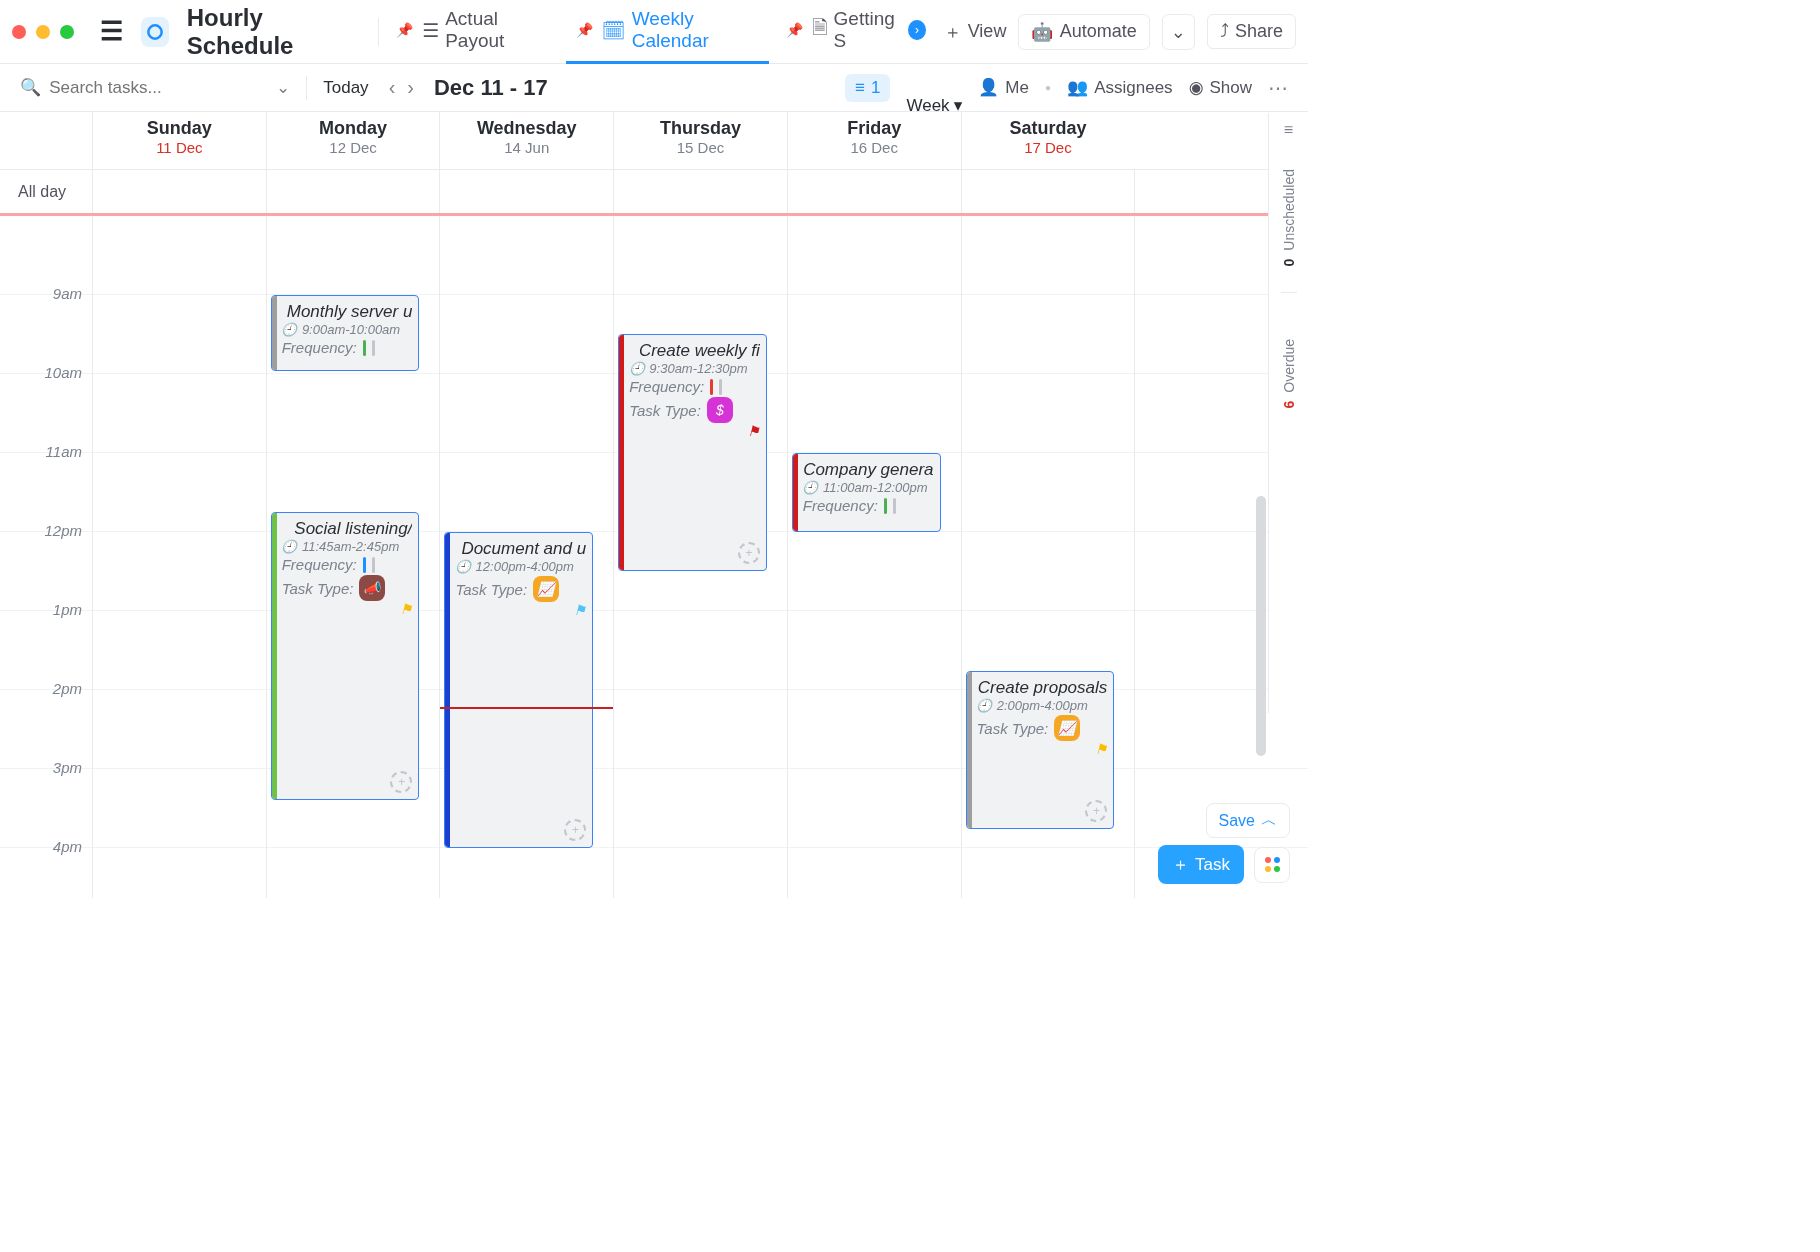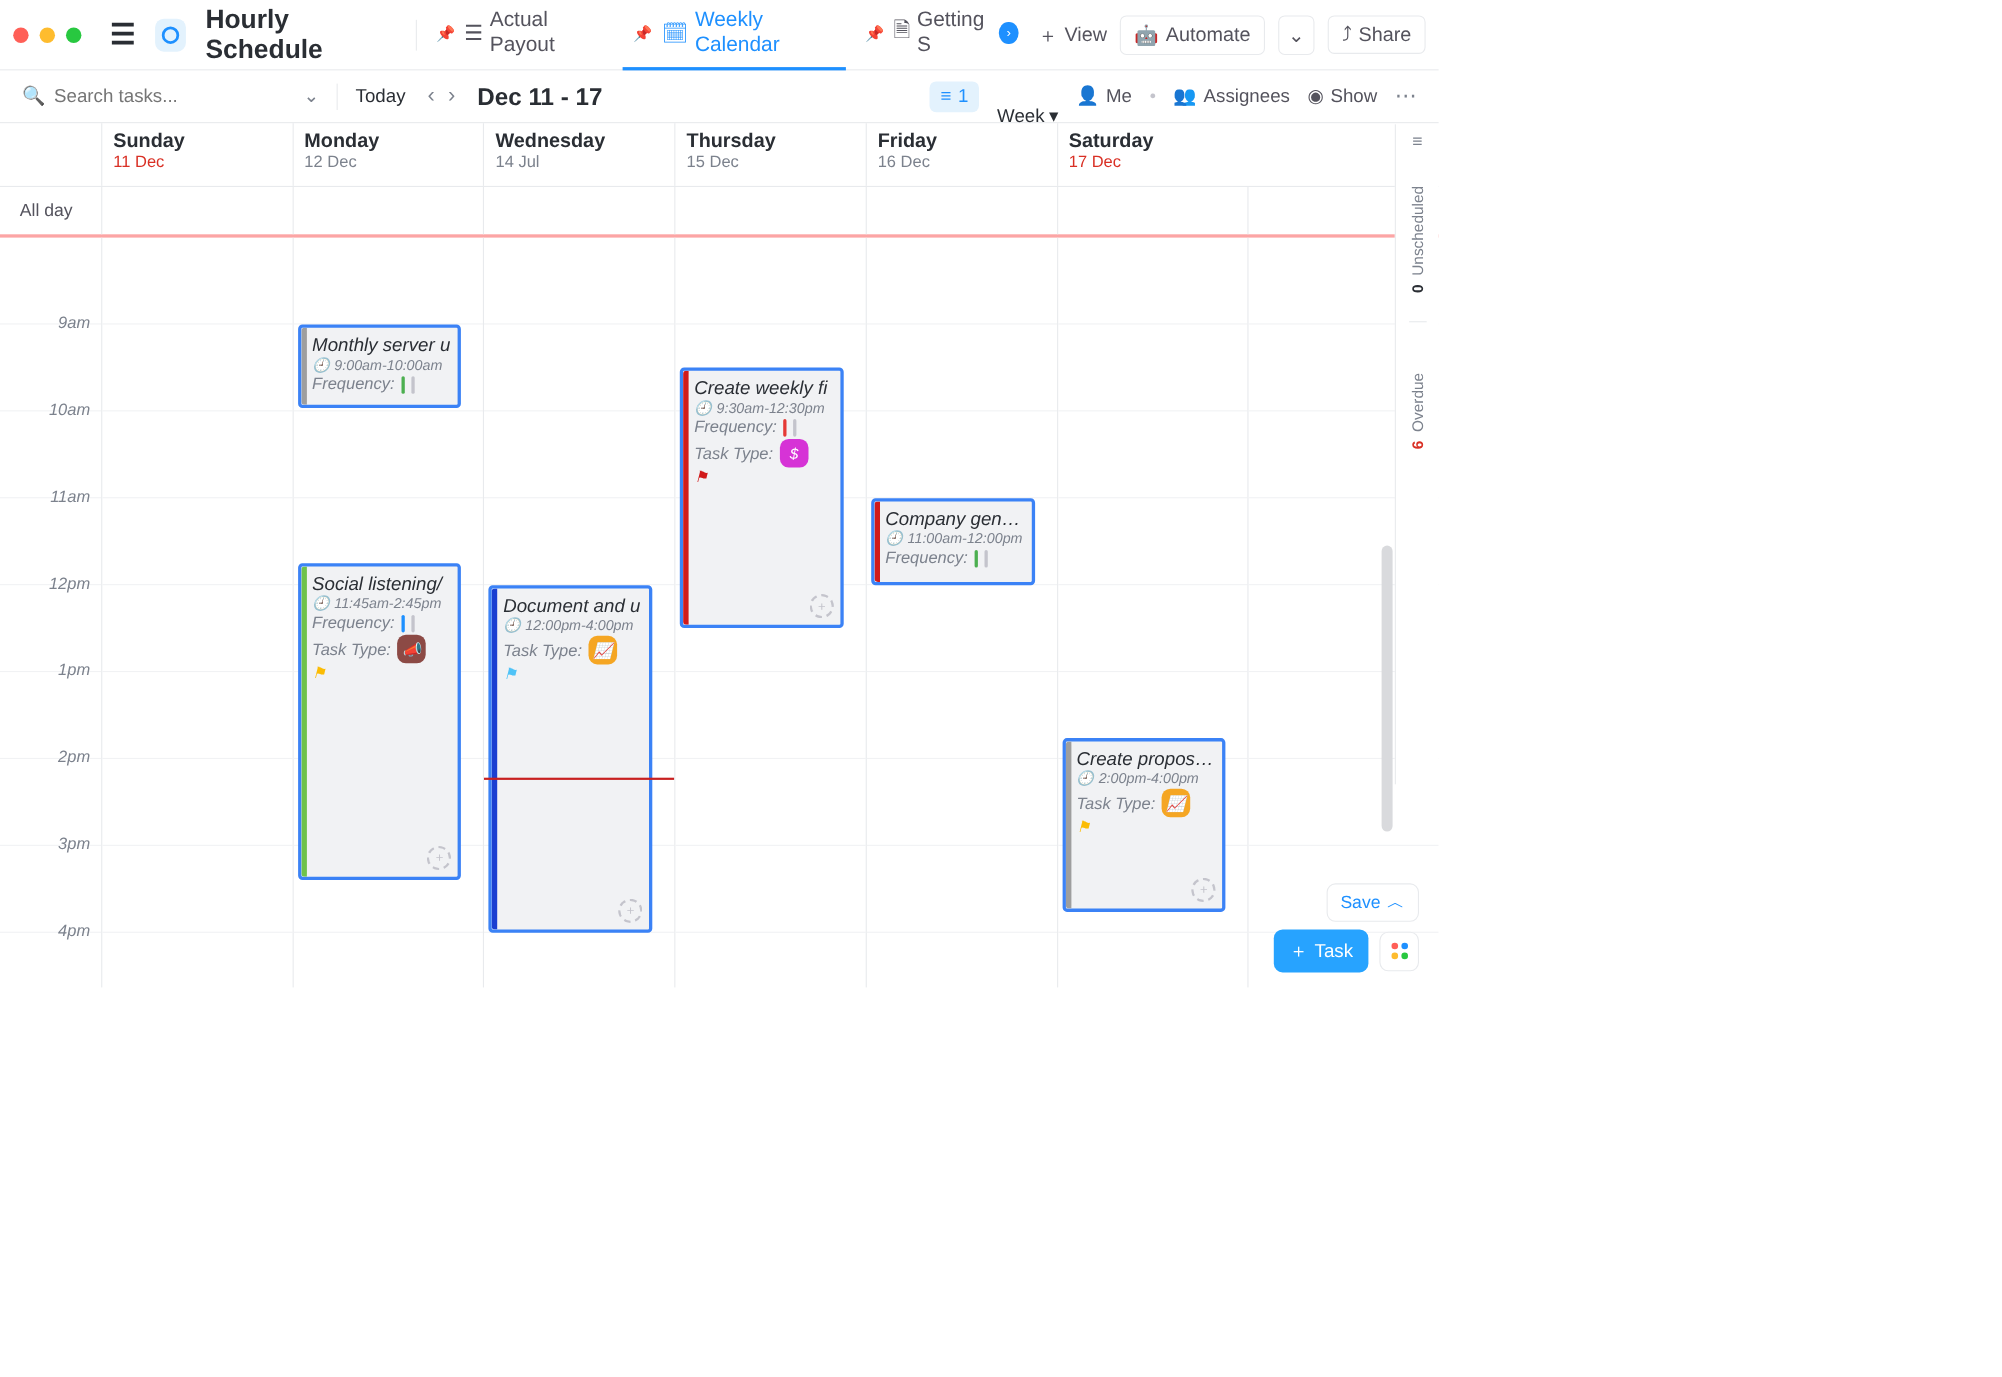--- a/index.html
+++ b/index.html
@@ -84,21 +84,21 @@
 .me, .assignees, .show { display:flex;align-items:center;gap:6px;color:#54535d;cursor:pointer; }
 .more-dots { color:#7c828d;cursor:pointer;font-size:20px; }
 
 
 .dayhdr-row {
   display:grid;
   grid-template-columns: 92px repeat(7, 1fr);
   border-bottom:1px solid #e8eaed;
   height:58px;
 }
-.dayhdr { border-left:1px solid #e8eaed; padding:6px 10px; }
+.dayhdr { border-left:1px solid #e8eaed; padding:6px 10px;text-align:center; }
 .dayhdr:first-child { border-left:none; }
 .dayhdr .dn { font-size:18px;font-weight:600;color:#2a2e34; }
 .dayhdr .dd { font-size:15px;color:#7c828d; }
 .dayhdr.sun .dd, .dayhdr.sat .dd { color:#d93025; }
 .dayhdr.today .dn, .dayhdr.today .dd { color:#1e90ff; }
 
 .allday-row {
   display:grid;
   grid-template-columns: 92px repeat(7, 1fr);
   border-bottom:3px solid #fca5a5;
@@ -122,25 +122,26 @@
   position:absolute;left:0;right:10px;top:-10px;text-align:right;
   font-size:15px;color:#7c828d;
 }
 .daycol { border-left:1px solid #e8eaed; position:relative; }
 .daycell { height:79px; border-bottom:1px solid #f1f2f4; }
 
 .event {
   position:absolute;
   left:4px;right:20px;
   background:#f1f2f4;
-  border:3px solid #3b82f6;
+  border:1px solid #3b82f6;
   border-radius:4px;
   padding:6px 6px 11px 10px;
   overflow:hidden;
   font-size:15px;
+  text-align:right;
 }
 .event .bar {
   position:absolute;left:0;top:0;bottom:0;width:5px;border-radius:3px 0 0 3px;
 }
 .event .et { font-size:17px;color:#2a2e34;white-space:nowrap;overflow:hidden;text-overflow:ellipsis; }
 .event .etime { font-size:13px;color:#7c828d;display:flex;gap:4px;align-items:center; }
 .event .erow { font-size:15px;color:#7c828d;display:flex;align-items:center;gap:6px;margin-top:2px; }
 .event .vsliver { display:inline-block;width:3px;height:16px;background:#4caf50;border-radius:2px; }
 .event .vsliver.blue { background:#1e90ff; }
 .event .vsliver.red { background:#e53935; }
@@ -302,21 +303,21 @@
     <div class="dayhdr sun">
       <div class="dn">Sunday</div>
         <div class="dd">11 Dec</div>
     </div>
     <div class="dayhdr">
       <div class="dn">Monday</div>
         <div class="dd">12 Dec</div>
     </div>
     <div class="dayhdr">
       <div class="dn">Wednesday</div>
-        <div class="dd">14 Jul</div>
+        <div class="dd">14 Jun</div>
     </div>
     <div class="dayhdr">
       <div class="dn">Thursday</div>
         <div class="dd">15 Dec</div>
     </div>
     <div class="dayhdr">
       <div class="dn">Friday</div>
         <div class="dd">16 Dec</div>
     </div>
     <div class="dayhdr sat">

